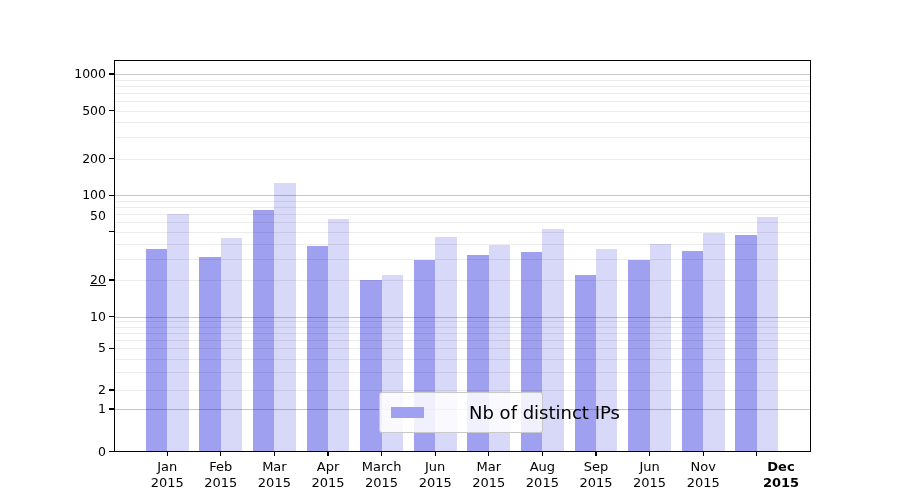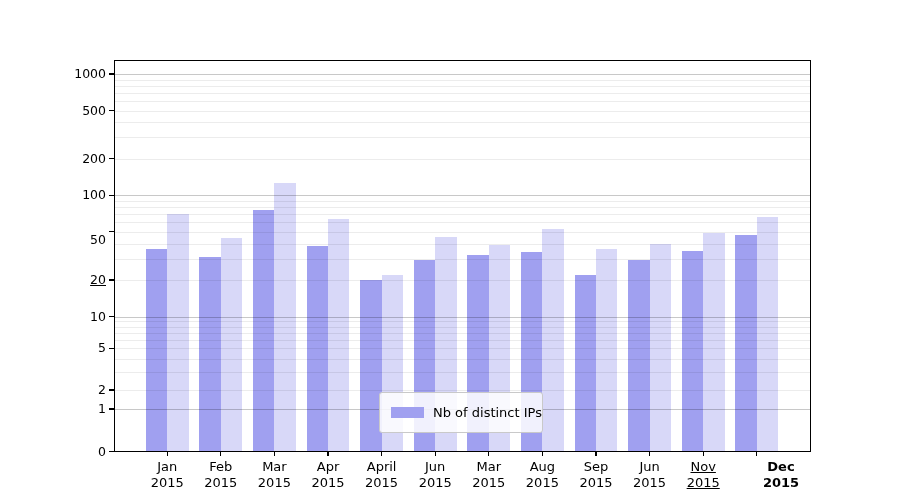--- a/index.html
+++ b/index.html
@@ -34,21 +34,21 @@
     font-size:13px;line-height:15.5px;
   }
   .legend{
     position:absolute;left:379px;top:392px;width:164px;height:41px;
     background:rgba(255,255,255,0.85);border:1px solid #c9c9c9;border-radius:3px;
     box-sizing:border-box;display:flex;flex-direction:column;justify-content:center;
     gap:3px;padding-left:11px;z-index:10;
   }
   .legend-row{display:flex;align-items:center;gap:9px;}
   .legend-swatch{width:33px;height:11px;flex:0 0 auto;}
-  .legend-label{font-size:13px;line-height:16px;white-space:nowrap;}
+  .legend-label{font-size:18px;line-height:16px;white-space:nowrap;margin-left:36px;}
 </style>
 </head>
 <body>
 
 <div class="figure">
 
   <div class="plot-area" id="plot">
       <div class="bar" style="left: 30.8px; top: 188px; width: 21.4px; height: 202.5px; background: rgb(160, 160, 240);"></div>
       <div class="bar" style="left: 84.4px; top: 195.9px; width: 21.4px; height: 194.6px; background: rgb(160, 160, 240);"></div>
       <div class="bar" style="left: 138px; top: 149.4px; width: 21.4px; height: 241.1px; background: rgb(160, 160, 240);"></div>
@@ -111,21 +111,21 @@
       <div class="y-tick-label" style="top: 401px;">1</div>
       <div class="y-tick" style="top: 389.3px;"></div>
       <div class="y-tick-label" style="top: 382px;">2</div>
       <div class="y-tick" style="top: 347.6px;"></div>
       <div class="y-tick-label" style="top: 340.3px;">5</div>
       <div class="y-tick" style="top: 315.8px;"></div>
       <div class="y-tick-label" style="top: 308.5px;">10</div>
       <div class="y-tick" style="top: 279.3px;"></div>
       <div class="y-tick-label" style="top: 272px; text-decoration: underline;">20</div>
       <div class="y-tick" style="top: 231px;"></div>
-      <div class="y-tick-label" style="top: 232px;">50</div>
+      <div class="y-tick-label" style="top: 208px;">50</div>
       <div class="y-tick" style="top: 194.6px;"></div>
       <div class="y-tick-label" style="top: 187.3px;">100</div>
       <div class="y-tick" style="top: 157.8px;"></div>
       <div class="y-tick-label" style="top: 150.5px;">200</div>
       <div class="y-tick" style="top: 109.8px;"></div>
       <div class="y-tick-label" style="top: 102.5px;">500</div>
       <div class="y-tick" style="top: 73.3px;"></div>
       <div class="y-tick-label" style="top: 66px;">1000</div>
       <div class="x-tick" style="left: 166.5px;"></div>
       <div class="x-tick-label" style="left: 137.2px;">
@@ -142,21 +142,21 @@
         <div>Mar</div>
         <div>2015</div>
       </div>
       <div class="x-tick" style="left: 327.3px;"></div>
       <div class="x-tick-label" style="left: 298px;">
         <div>Apr</div>
         <div>2015</div>
       </div>
       <div class="x-tick" style="left: 380.9px;"></div>
       <div class="x-tick-label" style="left: 351.6px;">
-        <div>April</div>
+        <div>March</div>
         <div>2015</div>
       </div>
       <div class="x-tick" style="left: 434.5px;"></div>
       <div class="x-tick-label" style="left: 405.2px;">
         <div>Jun</div>
         <div>2015</div>
       </div>
       <div class="x-tick" style="left: 488.1px;"></div>
       <div class="x-tick-label" style="left: 458.8px;">
         <div>Mar</div>
@@ -171,21 +171,21 @@
       <div class="x-tick-label" style="left: 566px;">
         <div>Sep</div>
         <div>2015</div>
       </div>
       <div class="x-tick" style="left: 648.9px;"></div>
       <div class="x-tick-label" style="left: 619.6px;">
         <div>Jun</div>
         <div>2015</div>
       </div>
       <div class="x-tick" style="left: 702.5px;"></div>
-      <div class="x-tick-label" style="left: 673.2px; text-decoration: underline;">
+      <div class="x-tick-label" style="left: 673.2px;">
         <div>Nov</div>
         <div>2015</div>
       </div>
       <div class="x-tick" style="left: 756.1px;"></div>
       <div class="x-tick-label" style="left: 751px; font-weight: bold;">
         <div>Dec</div>
         <div>2015</div>
       </div>
     </div>
 

